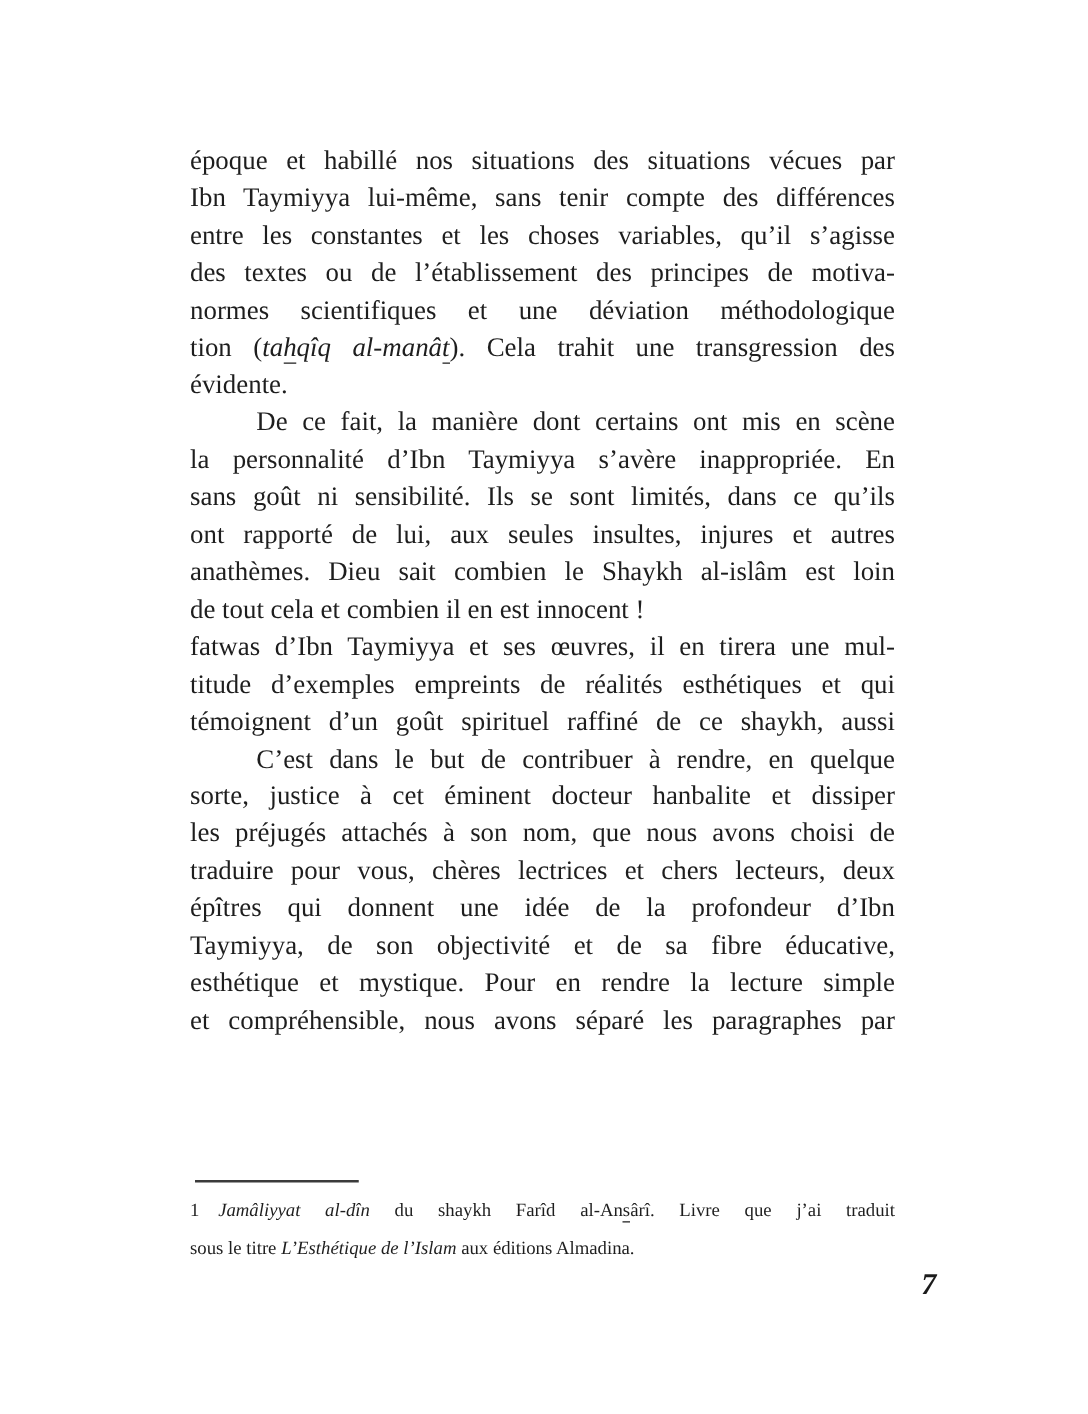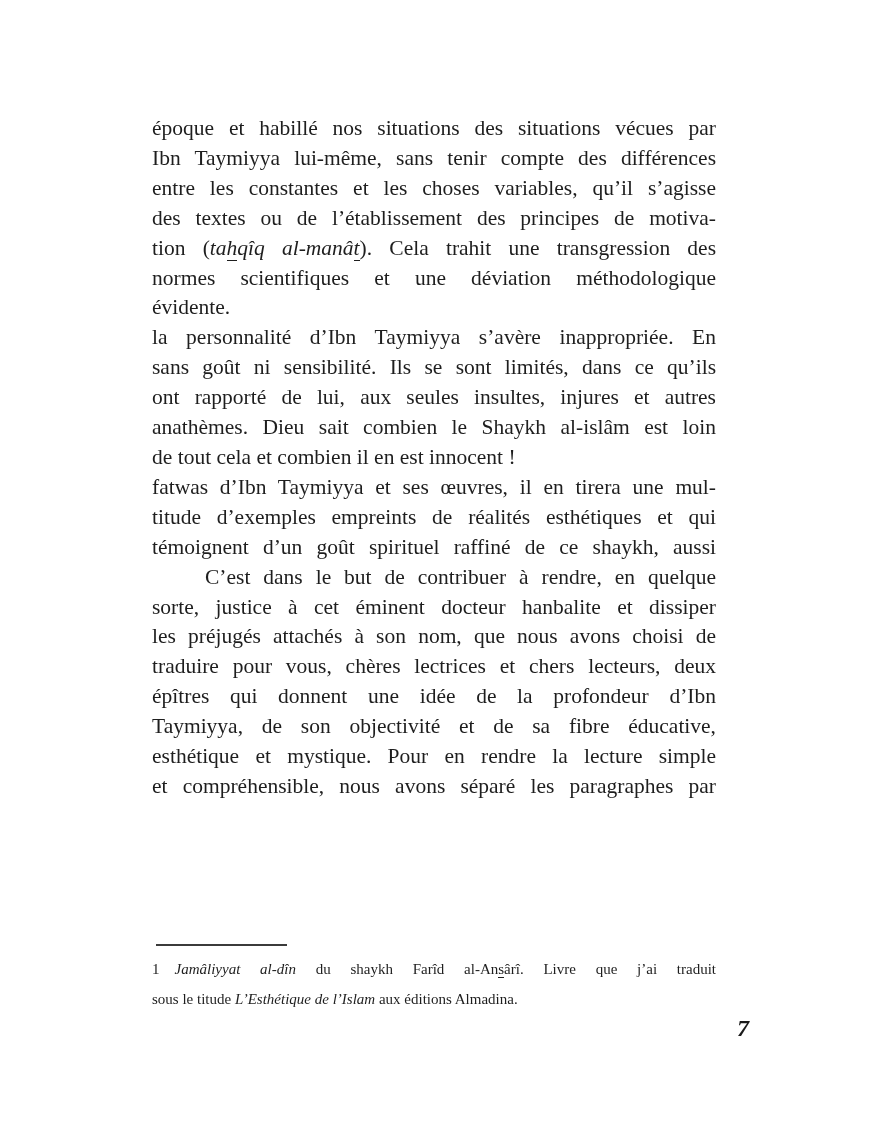--- a/index.html
+++ b/index.html
@@ -73,23 +73,24 @@
 </style>
 </head>
 <body>
 
 <div class="page">
   <div class="text-block" id="text-block">
       <div class="line just"><span>époque et habillé nos situations des situations vécues par</span></div>
       <div class="line just"><span>Ibn Taymiyya lui-même, sans tenir compte des différences</span></div>
       <div class="line just"><span>entre les constantes et les choses variables, qu’il s’agisse</span></div>
       <div class="line just"><span>des textes ou de l’établissement des principes de motiva-</span></div>
+      <div class="line just"><span>normes scientifiques et une déviation méthodologique</span></div>
       <div class="line just"><span>tion (</span><span class="it">ta</span><span class="it ul">h</span><span class="it">qîq al-manâ</span><span class="it ul">t</span><span>). Cela trahit une transgression des</span></div>
-      <div class="line just"><span>normes scientifiques et une déviation méthodologique</span></div>
       <div class="line"><span>évidente.</span></div>
+      <div class="line just indent"><span>De ce fait, la manière dont certains ont mis en scène</span></div>
       <div class="line just"><span>la personnalité d’Ibn Taymiyya s’avère inappropriée. En</span></div>
       <div class="line just"><span>sans goût ni sensibilité. Ils se sont limités, dans ce qu’ils</span></div>
       <div class="line just"><span>ont rapporté de lui, aux seules insultes, injures et autres</span></div>
       <div class="line just"><span>anathèmes. Dieu sait combien le Shaykh al-islâm est loin</span></div>
       <div class="line"><span>de tout cela et combien il en est innocent !</span></div>
       <div class="line just"><span>fatwas d’Ibn Taymiyya et ses œuvres, il en tirera une mul-</span></div>
       <div class="line just"><span>titude d’exemples empreints de réalités esthétiques et qui</span></div>
       <div class="line just"><span>témoignent d’un goût spirituel raffiné de ce shaykh, aussi</span></div>
       <div class="line just indent"><span>C’est dans le but de contribuer à rendre, en quelque</span></div>
       <div class="line just"><span>sorte, justice à cet éminent docteur hanbalite et dissiper</span></div>
@@ -97,17 +98,17 @@
       <div class="line just"><span>traduire pour vous, chères lectrices et chers lecteurs, deux</span></div>
       <div class="line just"><span>épîtres qui donnent une idée de la profondeur d’Ibn</span></div>
       <div class="line just"><span>Taymiyya, de son objectivité et de sa fibre éducative,</span></div>
       <div class="line just"><span>esthétique et mystique. Pour en rendre la lecture simple</span></div>
       <div class="line just"><span>et compréhensible, nous avons séparé les paragraphes par</span></div>
     </div>
   <div class="footnote-area">
     <div class="fn-rule"></div>
     <div class="footnote-text" id="footnote-block">
         <div class="line just"><span>1 </span><span class="it">Jamâliyyat al-dîn</span><span> du shaykh Farîd al-An</span><span class="ul">s</span><span>ârî. Livre que j’ai traduit</span></div>
-        <div class="line"><span>sous le titude </span><span class="it">L’Esthétique de l’Islam</span><span> aux éditions Almadina.</span></div>
+        <div class="line"><span>sous le titre </span><span class="it">L’Esthétique de l’Islam</span><span> aux éditions Almadina.</span></div>
       </div>
   </div>
   <div class="page-number">7</div>
 </div>
 
 </body></html>

